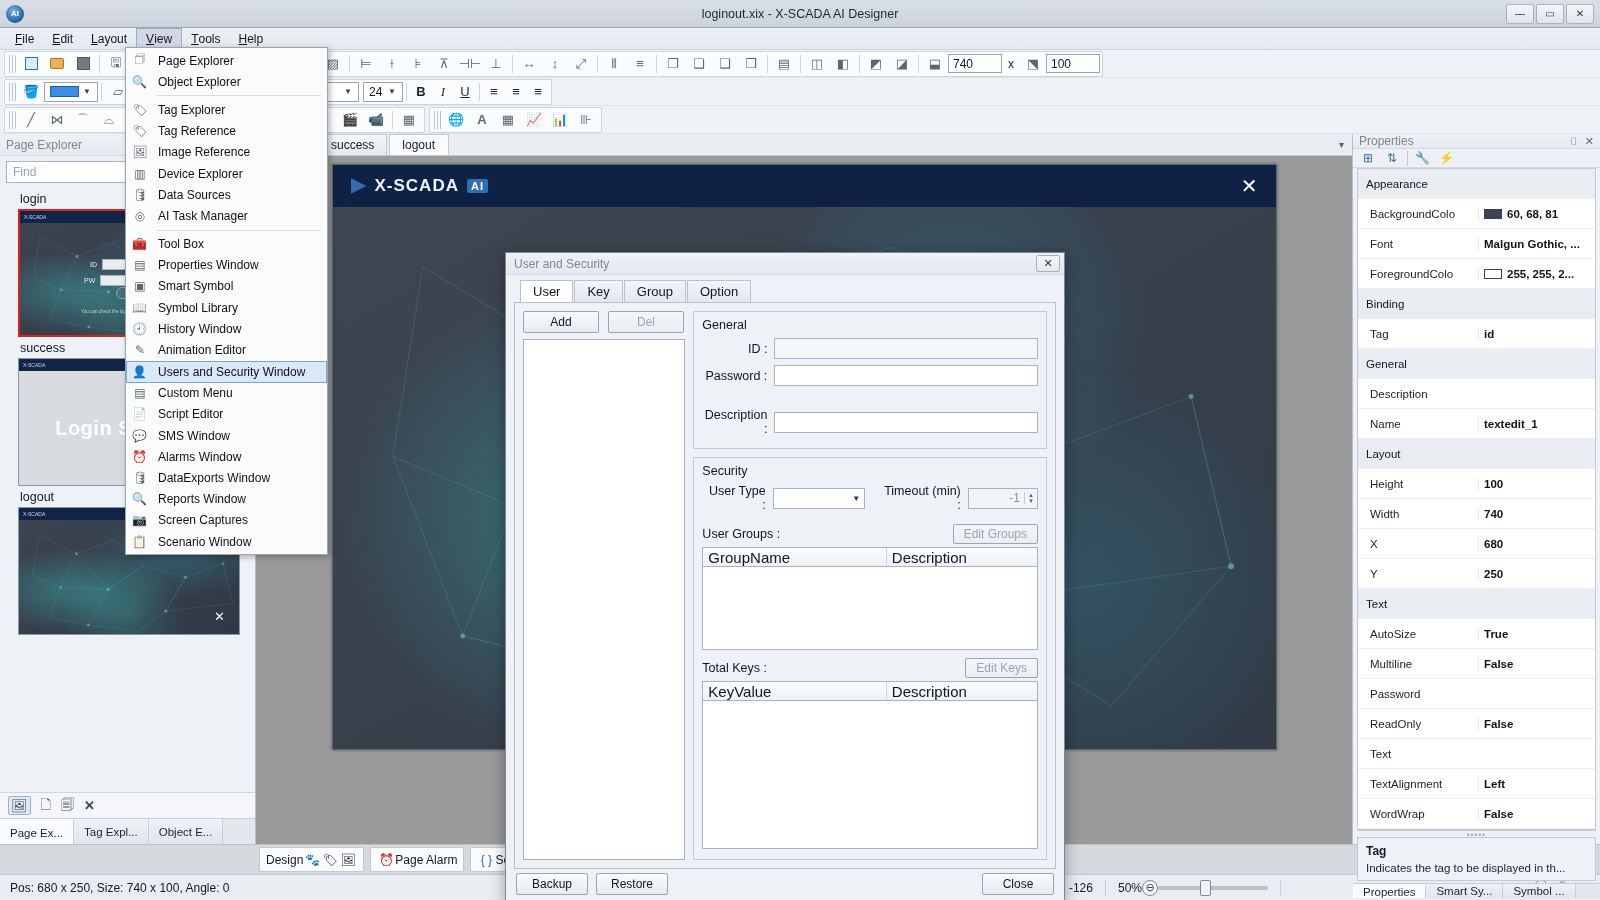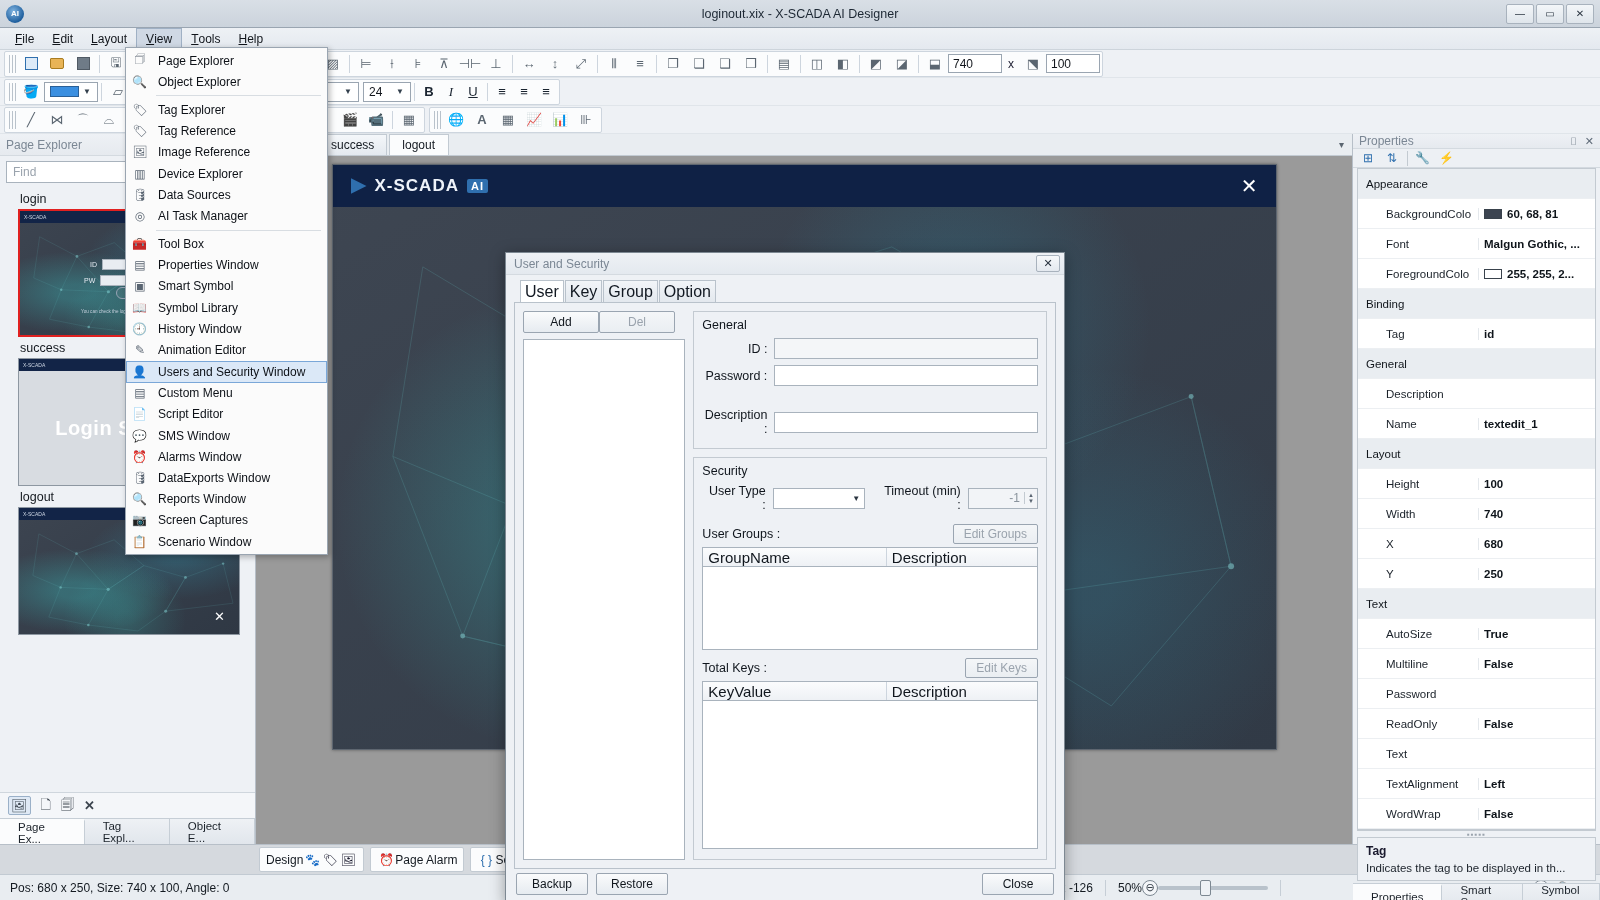--- a/index.html
+++ b/index.html
@@ -191,21 +191,21 @@
     height: 26px; border-top: 1px solid #cfd6dd; background: #f4f6f9;
     display: flex; align-items: center; padding-left: 8px; gap: 10px;
     color: #3b444e; font-size: 13px;
   }
   .leftbtnbar .b0 { border:1px solid #9ab0c8; background:#dfe9f5; padding:1px 2px; border-radius:2px; }
   .dockTabs {
     height: 26px; display: flex; align-items: stretch;
     background: #e4e8ed; border-top: 1px solid #c6ced6;
   }
   .dockTab {
-    padding: 0 18px; display: flex; align-items: center; font-size: 11.5px;
+    padding: 0 10px; display: flex; align-items: center; font-size: 11.5px;
     color: #1b222a; border-right: 1px solid #c6ced6;
     background: linear-gradient(#eef1f5,#e1e6ec);
   }
   .dockTab.active { background: #fbfcfd; border-top: 2px solid #fbfcfd; }
 
   
   .center { flex: 1 1 auto; display: flex; flex-direction: column; min-width: 0; background:#d8dce1; }
   .doctabs {
     height: 22px; background: #e9edf1; display: flex; align-items: stretch;
     border-bottom: 1px solid #c2cad2; position: relative;
@@ -256,21 +256,21 @@
     border-left: 1px solid #b7bfc8; display: flex; flex-direction: column; min-height:0;
   }
   .propToolbar {
     height: 24px; display: flex; align-items: center; gap: 6px;
     padding: 0 6px; border-bottom: 1px solid #d3d9df; background:#edf0f4;
   }
   .propToolbar .pb { width:18px; height:18px; display:flex; align-items:center; justify-content:center; font-size:12px; }
   .propgrid { flex: 0 0 auto; overflow: hidden; border: 1px solid #c3cad1; margin: 0 4px; background:#fff; }
   .prow { display: flex; height: 30px; align-items: center; border-bottom: 1px solid #eceff2; font-size: 11.5px; }
   .prow.cat { background: #e9edf1; font-weight: normal; color: #11161c; padding-left: 8px; }
-  .prow .pname { width: 120px; padding-left: 28px; color: #1a2129; overflow:hidden; white-space:nowrap; }
+  .prow .pname { width: 120px; padding-left: 12px; color: #1a2129; overflow:hidden; white-space:nowrap; }
   .prow .pval  { flex:1; padding-left: 5px; font-weight: bold; color:#0e141a; overflow:hidden; white-space:nowrap; border-left:1px solid #e4e8ec; }
   .swatch { display:inline-block; width:18px; height:10px; border:1px solid #39424c; vertical-align:middle; margin-right:5px; }
   .propfill { flex:1 1 auto; background:#fff; border:1px solid #c3cad1; border-top:none; margin:0 4px; min-height:0;}
   .splitter { height: 6px; display:flex; align-items:center; justify-content:center; color:#9aa3ad; font-size:8px; letter-spacing:1px;}
   .helpbox { margin: 0 4px 2px 4px; border: 1px solid #c3cad1; background:#eef1f5; padding: 6px 8px; height: 58px;}
   .helpbox .ht { font-weight: bold; font-size: 12px; margin-bottom: 4px; }
   .helpbox .hd { font-size: 11.5px; color:#1b222a; }
 
   
   .bottombars { flex: 0 0 30px; height:30px; display:flex; align-items:stretch; background:#d5d9de; border-top:1px solid #b7bfc8;}
@@ -301,31 +301,31 @@
     height: 22px; display:flex; align-items:center; padding: 0 4px 0 8px;
     background: linear-gradient(#eef1f5,#e4e9ef); border-bottom:1px solid #d4dae0;
     font-size: 12px; color: #7b8794;
   }
   .modal .mclose {
     margin-left:auto; width:24px; height:17px; border:1px solid #a8b2bd; background:linear-gradient(#f6f8fa,#e4e9ef);
     display:flex;align-items:center;justify-content:center; font-size:11px; color:#2a3440; border-radius:2px;
   }
   .mtabs { display:flex; align-items:stretch; height: 22px; padding-left: 14px; margin-top:5px; }
   .mtab {
-    padding: 0 4px; display:flex; align-items:center; font-size:16px;
+    padding: 0 12px; display:flex; align-items:center; font-size:13px;
     border:1px solid #b9c2cb; border-bottom:none; background:linear-gradient(#f2f5f8,#e3e8ee);
     margin-right:1px; color:#111821;
   }
   .mtab.active { background:#fff; }
   .mbody {
     flex:1 1 auto; margin: 0 8px 8px 8px; border:1px solid #b9c2cb; background:#eef1f5;
     display:flex; padding: 8px; gap: 8px; min-height:0;
   }
   .mleft { width: 166px; display:flex; flex-direction:column; }
-  .mbtnrow { display:flex; gap:0; margin-bottom: 6px; text-align: right; }
+  .mbtnrow { display:flex; gap:9px; margin-bottom: 6px; text-align: right; }
   .btn {
     height: 22px; border:1px solid #9aa5b1; background:linear-gradient(#fafbfc,#e6ebf0);
     font-size:12px; display:flex; align-items:center; justify-content:center; color:#10161d;
     border-radius:2px; padding: 0 10px;
   }
   .btn.disabled { color:#9aa3ad; background:linear-gradient(#f4f6f8,#eaeef2); }
   .listbox { flex:1 1 auto; border:1px solid #a9b3bd; background:#fff; }
   .mright { flex:1 1 auto; display:flex; flex-direction:column; gap:8px; min-width:0; }
   .group {
     border:1px solid #c3cad1; background:#eef1f5; padding: 6px 8px 10px 8px; position:relative;
@@ -451,21 +451,21 @@
         <span class="tbtn">▩</span>
         <span class="tbtn">▤</span>
         <span class="tbtn">◨</span>
       </div>
       <div class="tgroup">
         <span class="grip"></span>
         <span class="combo" style="width:96px">
           <span>Malgun Gothic</span>
           <span class="arw">▼</span>
         </span>
-        <span class="combo" style="width:48px;margin-left:4px">
+        <span class="combo" style="width:40px;margin-left:4px">
           <span>24</span>
           <span class="arw">▼</span>
         </span>
         <span class="sep"></span>
         <span class="fmtbtn bold">B</span>
         <span class="fmtbtn ital">I</span>
         <span class="fmtbtn und">U</span>
         <span class="sep"></span>
         <span class="fmtbtn">≡</span>
         <span class="fmtbtn">≡</span>

